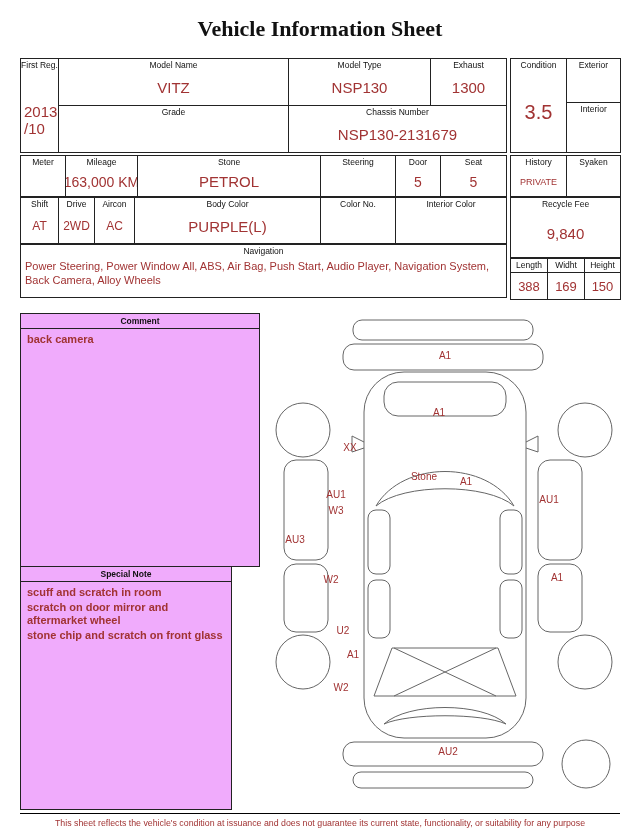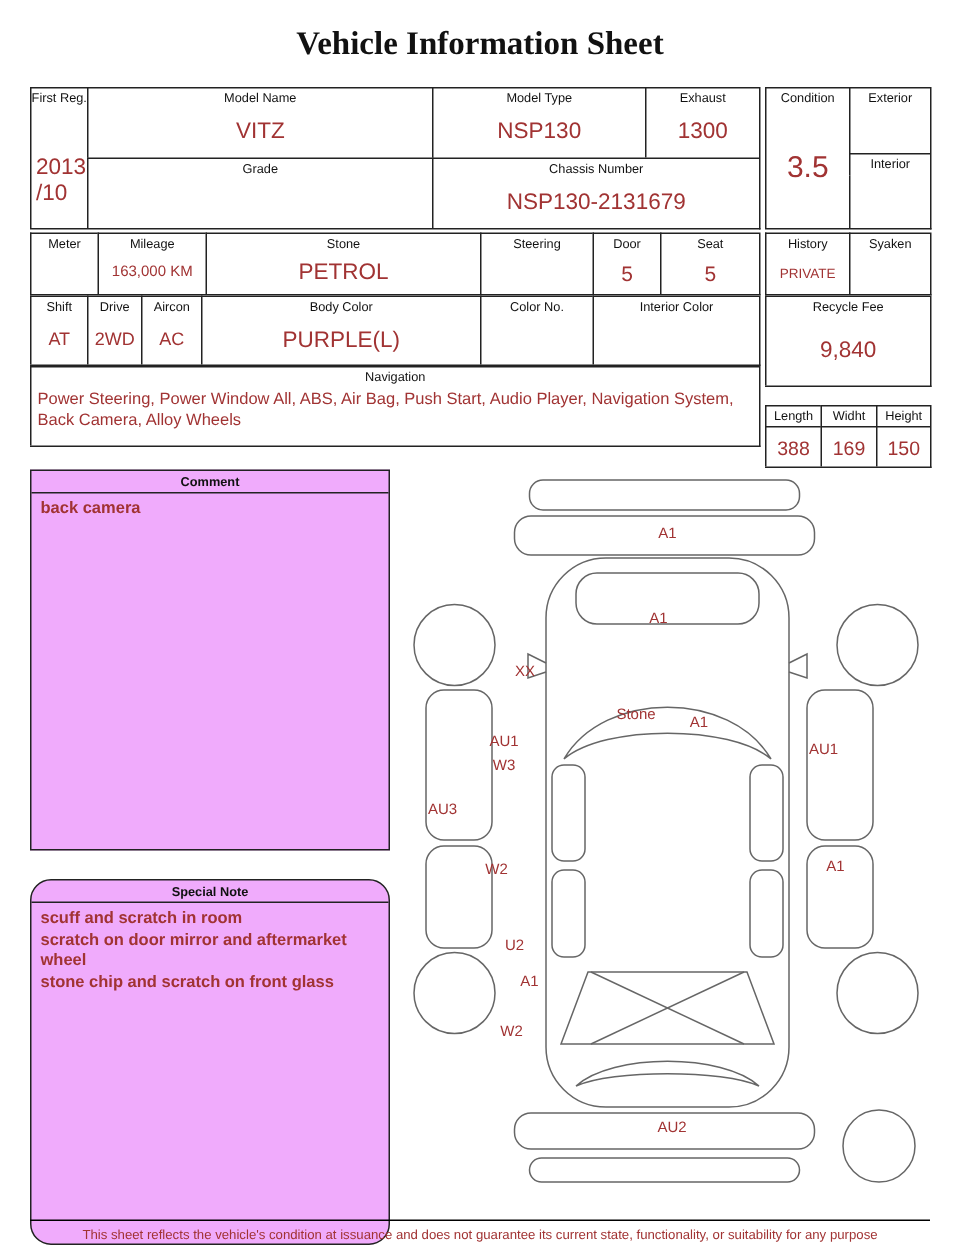--- a/index.html
+++ b/index.html
@@ -8,35 +8,35 @@
   body{font-family:"Liberation Sans",sans-serif;}
   #sheet{position:relative;width:640px;height:835px;background:#fff;overflow:hidden;margin:0 auto;}
   .title{position:absolute;top:16px;left:0;width:100%;text-align:center;
          font-family:"Liberation Serif",serif;font-size:22px;font-weight:600;color:#111;}
   .grid{position:absolute;display:grid;border-right:1px solid var(--bc);border-bottom:1px solid var(--bc);background:#fff;}
   .grid > .cell{border-left:1px solid var(--bc);border-top:1px solid var(--bc);display:flex;flex-direction:column;overflow:hidden;}
   .cell.nt{border-top:none;}
   .lbl{font-size:8.5px;line-height:13px;text-align:center;color:#111;white-space:nowrap;}
   .val{flex:1;display:flex;align-items:center;justify-content:center;color:var(--red);padding-bottom:2px;white-space:nowrap;}
   .v20{font-size:20px;} .v15{font-size:15px;} .v14{font-size:14px;}
-  .v12{font-size:12px;} .v10{font-size:10px;} .v9{font-size:9px;}
+  .v12{font-size:12px;} .v10{font-size:14px;} .v9{font-size:9px;}
   .val-fr{flex:1;color:var(--red);font-size:15px;line-height:17px;padding:3px 0 0 3px;white-space:pre-line;margin-top:28px;}
   .equiptext{padding:1px 4px;color:var(--red);font-size:11px;line-height:14px;text-align:left;}
   .dimval{flex:1;display:flex;align-items:center;justify-content:center;color:var(--red);font-size:13px;}
   #b1l{left:20px;top:58px;grid-template-columns:38px 230px 142px 76px;grid-template-rows:47px 47px;}
   #b1r{left:510px;top:58px;grid-template-columns:56px 54px;grid-template-rows:16px 28px 15px 35px;}
   #b2l{left:20px;top:155px;grid-template-columns:45px 72px 183px 75px 45px 66px;grid-template-rows:41px;}
   #b2r{left:510px;top:155px;grid-template-columns:56px 54px;grid-template-rows:41px;}
   #b3l{left:20px;top:197px;grid-template-columns:38px 36px 40px 186px 75px 111px;grid-template-rows:46px;}
   #recycle{left:510px;top:197px;grid-template-columns:110px;grid-template-rows:60px;}
   #b4l{left:20px;top:244px;grid-template-columns:486px;grid-template-rows:53px;}
-  #dims{left:510px;top:270px;grid-template-columns:37px 37px 36px;grid-template-rows:14px 27px;}
+  #dims{left:510px;top:258px;grid-template-columns:37px 37px 36px;grid-template-rows:14px 27px;}
   .box{position:absolute;border:1px solid var(--bc);background:#f0abfc;font-weight:bold;}
   #commentbox{left:20px;top:313px;width:240px;height:254px;}
-  #notebox{left:20px;top:586px;width:240px;height:244px;border-radius:14px;}
+  #notebox{left:20px;top:566px;width:212px;height:244px;}
   .box-h{height:15px;border-bottom:1px solid var(--bc);font-size:8.5px;line-height:15px;text-align:center;color:#111;}
   .box-c{padding:4px 6px;color:var(--red);font-size:11px;line-height:13.5px;text-align:left;}
   .note-line{margin-bottom:1px;}
   #diagram{position:absolute;left:258px;top:310px;width:374px;height:500px;}
   #diagram svg{display:block;width:374px;height:500px;}
   .carline{fill:none;stroke:#666;stroke-width:1;}
   .dmg{fill:var(--red);font-family:"Liberation Sans",sans-serif;font-size:10px;}
   #footer{position:absolute;left:20px;top:813px;width:600px;border-top:1px solid #000;
           padding-top:4px;color:var(--red);font-size:8.8px;white-space:nowrap;text-align:center;}
 </style>

